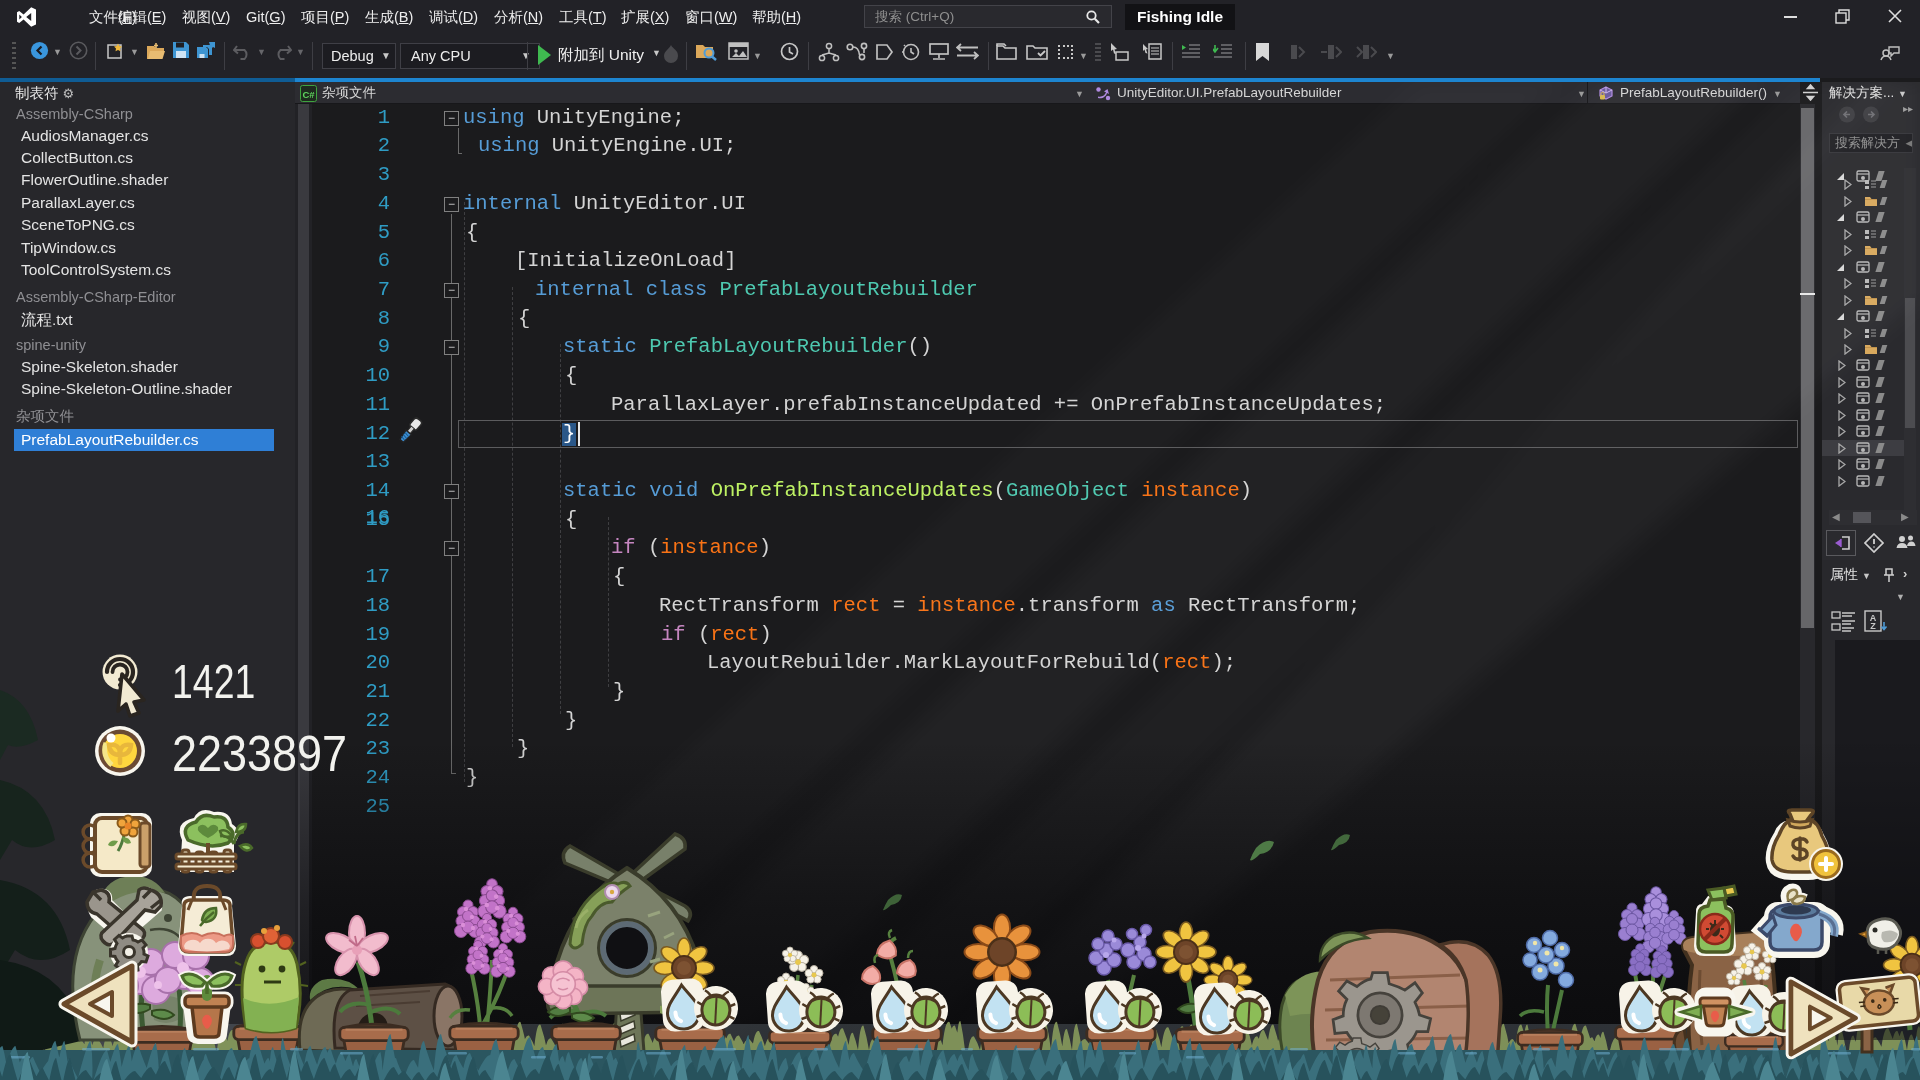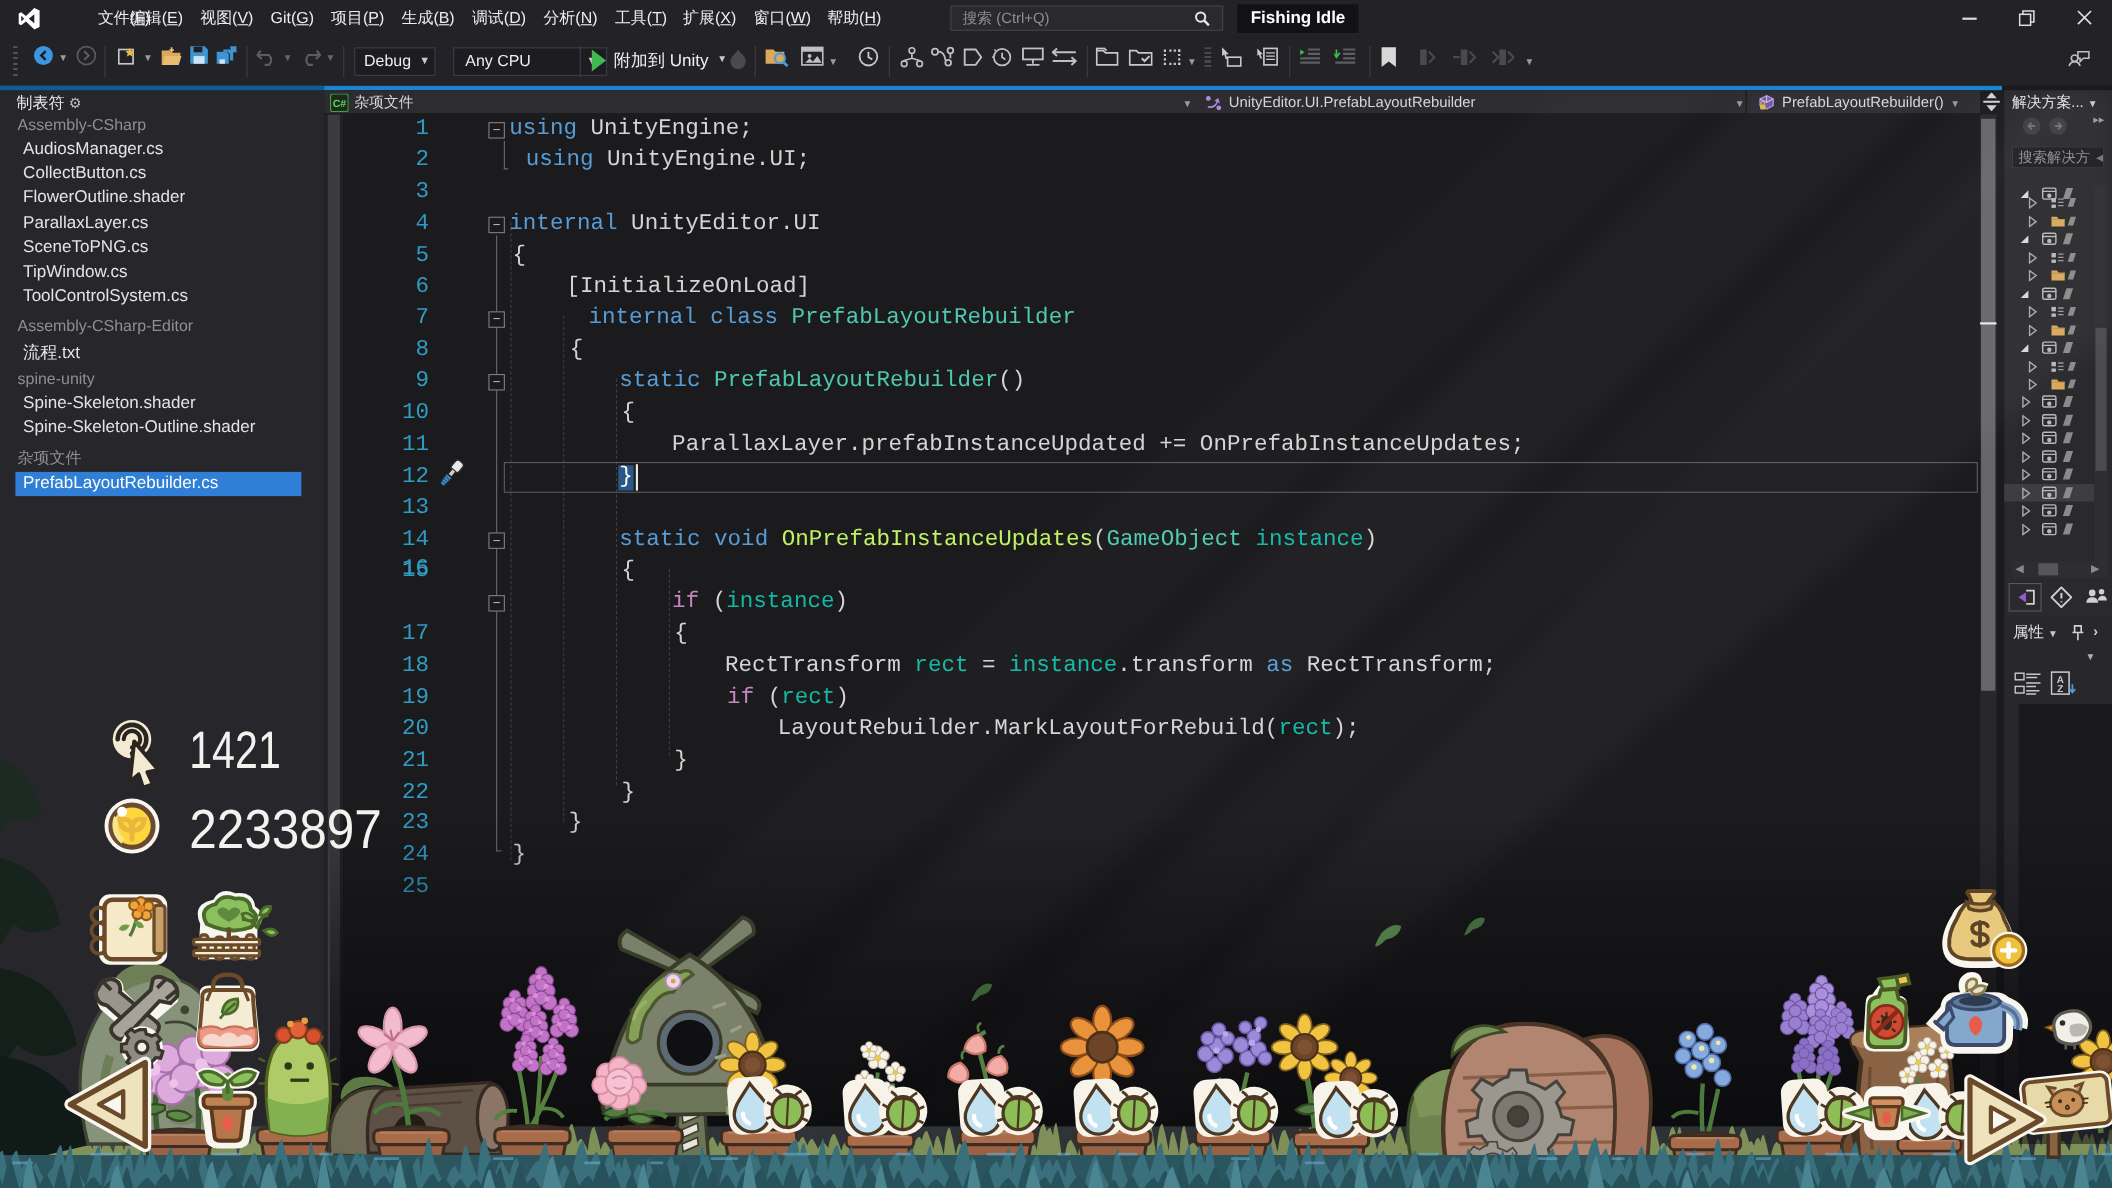--- a/index.html
+++ b/index.html
@@ -26,21 +26,21 @@
   .sitem { position:absolute; left:21px; color:#e4e4e4; font-size:15.5px; }
   #selitem { position:absolute; left:14px; top:347px; width:260px; height:22px; background:#2f7fd6; color:#fff; font-size:15.5px; line-height:22px; padding-left:7px; }
   #sidescroll { position:absolute; left:295px; top:82px; width:17px; height:998px; background:#222226; }
   #sidescroll .thumb { position:absolute; left:3px; top:0px; width:11px; height:958px; background:#3a3a3f; }
   
   #editor { position:absolute; left:312px; top:82px; width:1488px; height:998px; background:#1b1b1d; }
   #navbar { position:absolute; left:295px; top:82px; width:1505px; height:22px; background:#2c2c31; border-bottom:1px solid #17171a; }
   .nav-dd { position:absolute; top:0; height:22px; color:#d6d6d6; font-size:13.5px; line-height:22px; }
   .code { position:absolute; font-family:"Liberation Mono", monospace; font-size:20.5px; white-space:pre; color:#d4d4d4; line-height:28.72px; height:28.72px; }
   .lnum { position:absolute; font-family:"Liberation Mono", monospace; font-size:20.5px; color:#2f9cc4; line-height:28.72px; height:28.72px; text-align:right; width:40px; }
-  .k { color:#569cd6; } .kc { color:#c586c0; } .t { color:#4ec9b0; } .v { color:#14b8a6; } .m { color:#bef264; }
+  .k { color:#569cd6; } .kc { color:#c586c0; } .t { color:#4ec9b0; } .v { color:#f97316; } .m { color:#bef264; }
   .fold { position:absolute; width:15px; height:15px; border:1px solid #808080; background:#1b1b1d; color:#c8c8c8; font-size:12px; line-height:13px; text-align:center; z-index:3; }
   
   #escroll { position:absolute; left:1800px; top:104px; width:15px; height:976px; background:#28282c; }
   #escroll .thumb { position:absolute; left:1px; top:4px; width:13px; height:520px; background:#666669; }
   #escroll .mark { position:absolute; left:0px; top:189px; width:15px; height:2px; background:#e8e8e8; }
   
   #rpanel { position:absolute; left:1822px; top:82px; width:98px; height:998px; background:#2a2a2e; }
 </style>
 </head>
 <body>
@@ -112,21 +112,21 @@
     <svg class="abs" style="left:233px;top:9px;" width="20" height="17" viewBox="0 0 20 17">
       <path d="M4 3 1 7l4 3.5 M1.5 7h10a6 6 0 0 1 0 9h-4" fill="none" stroke="#5c5c60" stroke-width="2"></path>
     </svg>
     <span class="abs" style="left:257px;top:13px;color:#66666a;font-size:9px;">▼</span>
     <svg class="abs" style="left:272px;top:9px;" width="20" height="17" viewBox="0 0 20 17">
       <path d="M16 3l3 4-4 3.5 M18.5 7h-10a6 6 0 0 0 0 9h4" fill="none" stroke="#5c5c60" stroke-width="2"></path>
     </svg>
     <span class="abs" style="left:296px;top:13px;color:#66666a;font-size:9px;">▼</span>
     <div class="tbsep" style="left:312px;"></div>
     <div class="combo" style="left:322px;width:74px;font-size:14.5px;padding-left:8px;">Debug<span class="arr" style="right:4px;">▼</span></div>
-    <div class="combo" style="left:412px;width:140px;">Any CPU<span class="arr">▼</span></div>
+    <div class="combo" style="left:400px;width:140px;">Any CPU<span class="arr">▼</span></div>
     <div class="tbsep" style="left:527px;"></div>
     <svg class="abs" style="left:537px;top:10px;" width="15" height="22" viewBox="0 0 15 22">
       <path d="M1 1l13 10L1 21z" fill="#3fb950"></path>
     </svg>
     <span class="abs" style="left:558px;top:11px;font-size:15.5px;color:#f0f0f0;">附加到 Unity</span>
     <span class="abs" style="left:652px;top:14px;color:#c8c8c8;font-size:9px;">▼</span>
     <svg class="abs" style="left:663px;top:10px;" width="17" height="19" viewBox="0 0 17 19">
       <path d="M8 1c2 4 7 5 7 11a7 7 0 0 1-14 0C1 7 6 5 8 1z" fill="#4a4a4e"></path>
     </svg>
     <div class="tbsep" style="left:686px;"></div>

